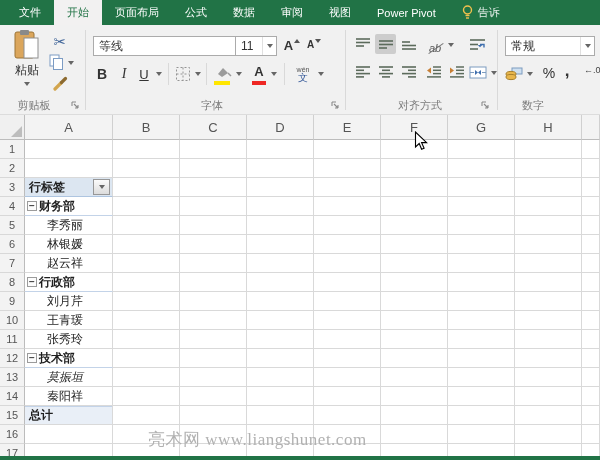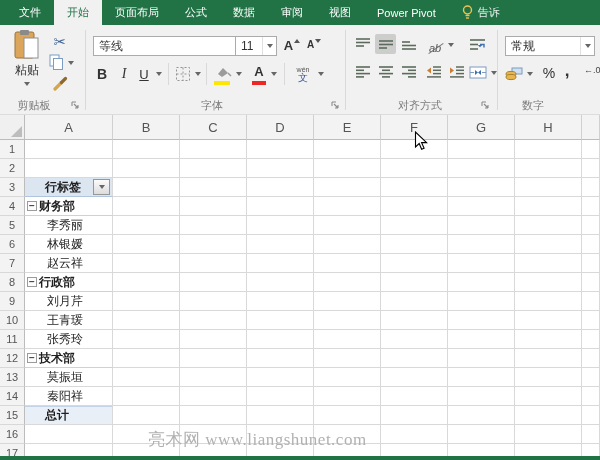--- a/index.html
+++ b/index.html
@@ -47,21 +47,21 @@
   .corner { width:25px; height:25px; background:#f0f0f0; border-right:1px solid #bcbcbc; border-bottom:1px solid #bcbcbc; position:relative; }
   .corner i { position:absolute; right:2px; bottom:2px; width:0; height:0; border-left:11px solid transparent; border-bottom:11px solid #bdbdbd; }
   .colhead { height:25px; background:#f3f3f3; border-right:1px solid #d0d0d0; border-bottom:1px solid #bcbcbc; font-size:13px; color:#555; display:flex; align-items:center; justify-content:center; }
   .gridbody { position:absolute; top:140px; left:0; width:600px; }
   .grid-row { display:flex; height:19px; }
   .row-num { width:25px; background:#f3f3f3; border-right:1px solid #bcbcbc; border-bottom:1px solid #d8d8d8; font-size:11px; color:#555; display:flex; align-items:center; justify-content:center; flex:none; }
   .cell { height:19px; border-right:1px solid #d9d9d9; border-bottom:1px solid #d9d9d9; font-size:12px; color:#1f1f1f; display:flex; align-items:center; overflow:hidden; flex:none; background:#fff; }
   .pv-header { background:#dce6f1; font-weight:bold; border-bottom-color:#aec5e0; }
   .pv-group  { font-weight:bold; border-bottom-color:#c3d3e8; }
   .pv-total  { background:#e9eff7; font-weight:bold; box-shadow:inset 0 1px 0 #c3d3e8; }
-  .pv-label  { margin-left:20px; white-space:nowrap; }
+  .pv-label  { margin-left:4px; white-space:nowrap; }
   .pv-item .pv-label { margin-left:22px; font-weight:normal; }
   .collapse-box { width:10px; height:10px; border:1px solid #9b9b9b; background:#fcfcfc; font-size:10px; line-height:8px; text-align:center; color:#444; margin-left:2px; flex:none; cursor:pointer; }
   .pv-group .pv-label { margin-left:2px; }
   .filter-btn { margin-left:auto; margin-right:2px; width:17px; height:16px; background:linear-gradient(#fbfbfb,#dcdcdc); border:1px solid #979797; display:flex; align-items:center; justify-content:center; flex:none; cursor:pointer; }
 
   .watermark { position:absolute; left:148px; top:428px; font-family:"Liberation Serif","DejaVu Serif",serif; font-size:17px; color:#b1b1b1; letter-spacing:0.5px; white-space:nowrap; }
   .statusbar { position:absolute; left:0; bottom:0; width:600px; height:4px; background:#217346; }
   .cursor { position:absolute; left:414px; top:131px; z-index:50; }
 </style>
 </head>
@@ -486,21 +486,21 @@
       <div class="cell" style="width: 67px;"></div>
       <div class="cell" style="width: 67px;"></div>
       <div class="cell" style="width: 67px;"></div>
       <div class="cell" style="width: 67px;"></div>
       <div class="cell" style="width: 67px;"></div>
       <div class="cell" style="width: 67px;"></div>
       <div class="cell" style="width: 18px;"></div>
     </div>
     <div class="grid-row">
       <div class="row-num">13</div>
-      <div class="cell pv-item" style="width: 88px;">
+      <div class="cell pv-item" style="width: 88px; font-style: italic;">
         <span class="pv-label">莫振垣</span>
       </div>
       <div class="cell" style="width: 67px;"></div>
       <div class="cell" style="width: 67px;"></div>
       <div class="cell" style="width: 67px;"></div>
       <div class="cell" style="width: 67px;"></div>
       <div class="cell" style="width: 67px;"></div>
       <div class="cell" style="width: 67px;"></div>
       <div class="cell" style="width: 67px;"></div>
       <div class="cell" style="width: 18px;"></div>

